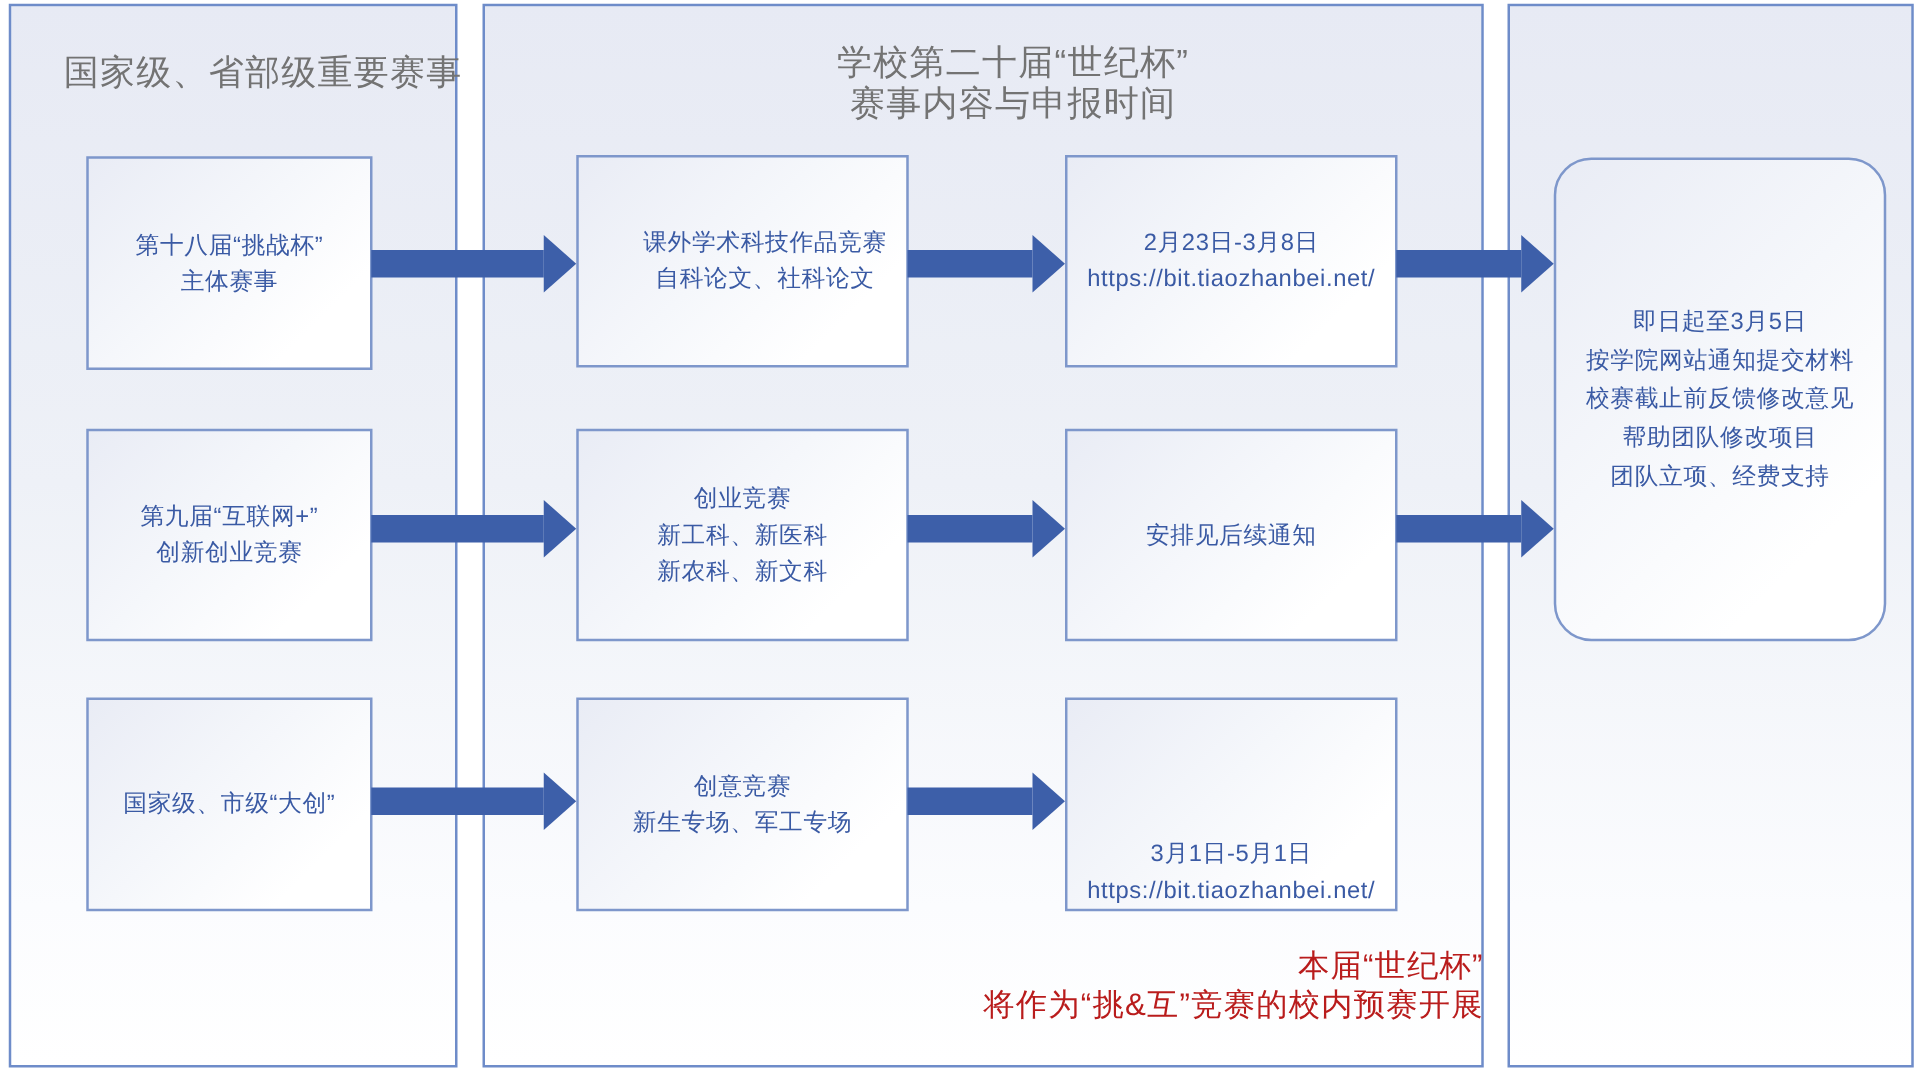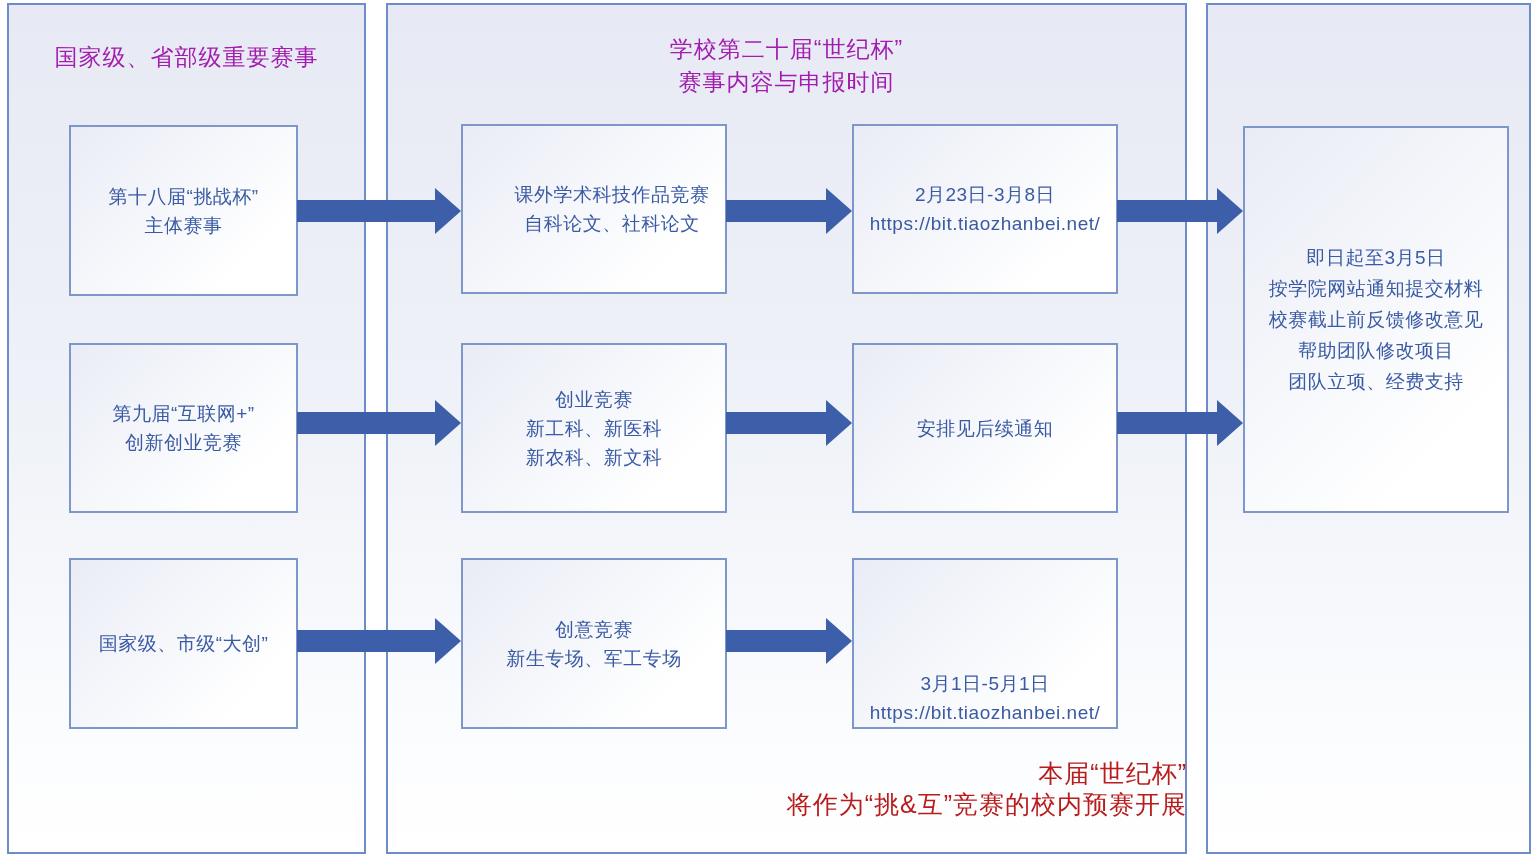--- a/index.html
+++ b/index.html
@@ -9,42 +9,43 @@
   .panel{
     position:absolute;
     border:2px solid #6e8cc9;
     background:linear-gradient(180deg,#e7eaf4 0%,#eef1f7 45%,#fbfcfe 85%,#ffffff 100%);
     box-sizing:border-box;
     z-index:1;
   }
   .panel-title{
     position:absolute;
     text-align:center;
-    color:#a21caf;
-    font-size:23px;
+    color:#737373;
+    font-size:28px;
     line-height:33px;
     z-index:2;
     letter-spacing:1px;
+    margin-left:24px;
   }
   .fbox{
     position:absolute;
     border:2px solid #7e97cb;
     background:linear-gradient(135deg,#e9ecf5 0%,#f5f7fb 45%,#ffffff 80%);
     box-sizing:border-box;
     display:flex;
     align-items:center;
     justify-content:center;
     text-align:center;
     color:#3a5aa4;
     font-size:19px;
     line-height:29px;
     z-index:3;
     letter-spacing:0.5px;
   }
-  .fbox.tall{line-height:31px;}
+  .fbox.tall{line-height:31px;border-radius:30px;}
   .ln{display:block;}
   .arrow{
     position:absolute;
     height:46px;
     display:flex;
     align-items:center;
     z-index:5;
   }
   .arrow .shaft{flex:1;height:22px;background:#3d5fa9;}
   .arrow .head{

